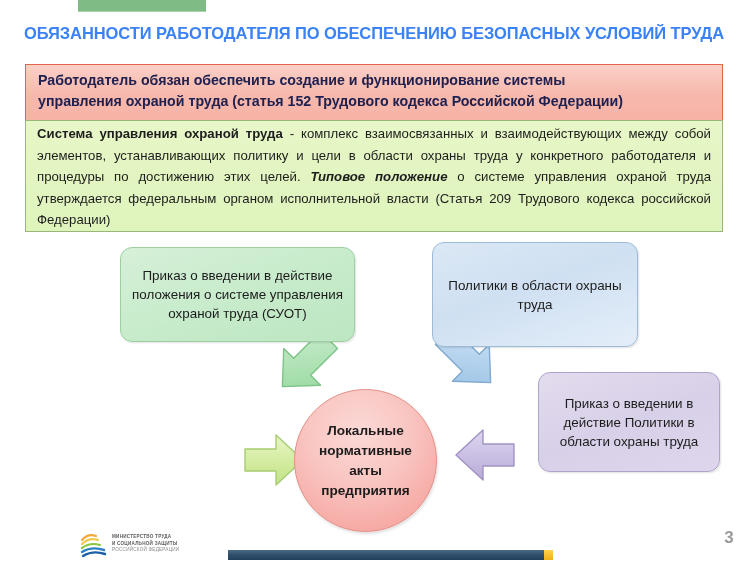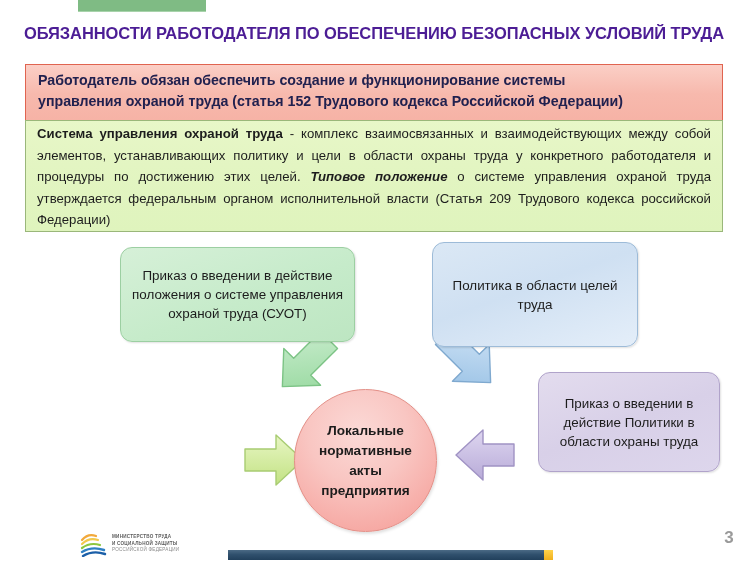--- a/index.html
+++ b/index.html
@@ -26,21 +26,21 @@
     border-bottom: 1px solid #a8d3ab;
   }
 
   
   .slide-title {
     position: absolute;
     left: 24px;
     top: 20px;
     width: 706px;
     height: 26px;
-    color: #4c1d95;
+    color: #3b82f6;
     font-size: 16.5px;
     font-weight: bold;
     letter-spacing: -0.1px;
     white-space: nowrap;
     line-height: 26px;
   }
 
   
   .pink-box {
     position: absolute;
@@ -288,21 +288,21 @@
       </defs>
       <path d="M60 20 L29 20 L29 6 L2 31 L29 56 L29 42 L60 42 Z" fill="url(#gPurpleLeft)" stroke="#a093c4" stroke-width="1.4" stroke-linejoin="round"></path>
     </svg>
   </span>
 
   <div class="node node-green-top">
     <span>Приказ о введении в действие положения о системе управления охраной труда (СУОТ)</span>
   </div>
 
   <div class="node node-blue-top">
-    <span>Политика в области целей труда</span>
+    <span>Политики в области охраны труда</span>
   </div>
 
 
   <div class="node node-purple-bottom">
     <span>Приказ о введении в действие Политики в области охраны труда</span>
   </div>
 
   <div class="node node-circle">
     <span>Локальные нормативные акты предприятия</span>
   </div>

